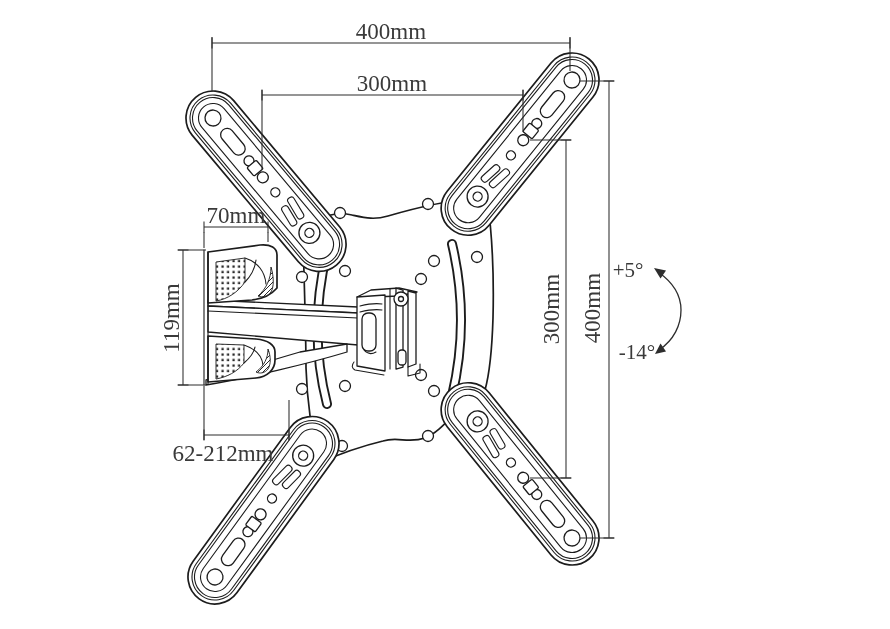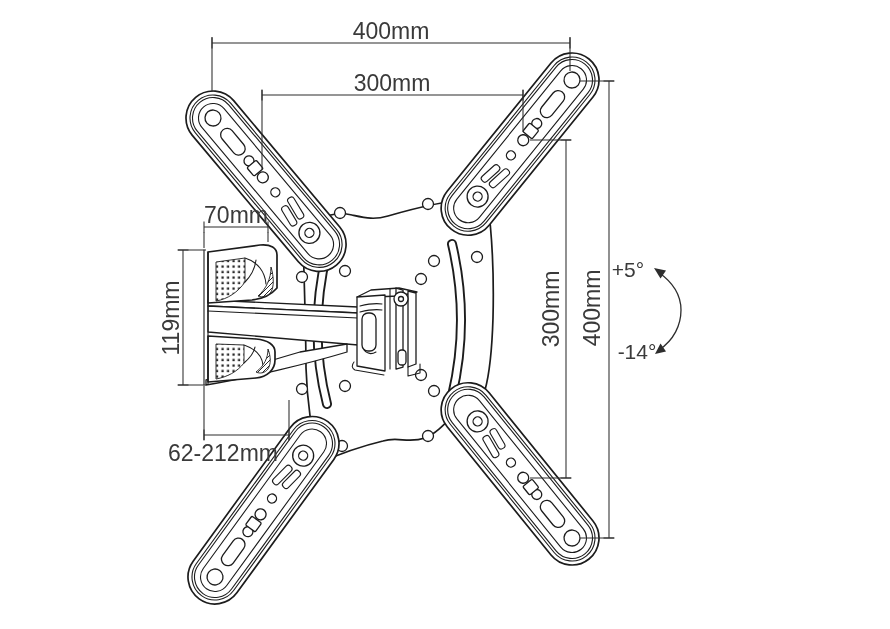--- a/index.html
+++ b/index.html
@@ -1,20 +1,20 @@
 <!DOCTYPE html>
 <html><head>
 <meta charset="utf-8">
 <style>
   html,body{margin:0;padding:0;background:#ffffff;}
   .stage{
     position:relative;
     width:890px;height:629px;
     background:#ffffff;
-    font-family:Liberation Sans, sans-serif;
+    font-family:Liberation Serif, serif;
     overflow:hidden;
   }
   svg{position:absolute;left:0;top:0;}
   .outline{fill:#ffffff;stroke:#1c1c1c;stroke-width:1.7;stroke-linejoin:round;}
   .thin{fill:none;stroke:#1c1c1c;stroke-width:1.1;stroke-linejoin:round;stroke-linecap:round;}
   .mid{fill:#ffffff;stroke:#1c1c1c;stroke-width:1.3;stroke-linejoin:round;}
   .hole{fill:#ffffff;stroke:#1c1c1c;stroke-width:1.3;}
   .dim{stroke:#2d2d2d;stroke-width:1.05;fill:none;}
   .dimtext{fill:#3a3a3a;font-size:23px;}
   .tilttext{fill:#3a3a3a;font-size:21px;}

